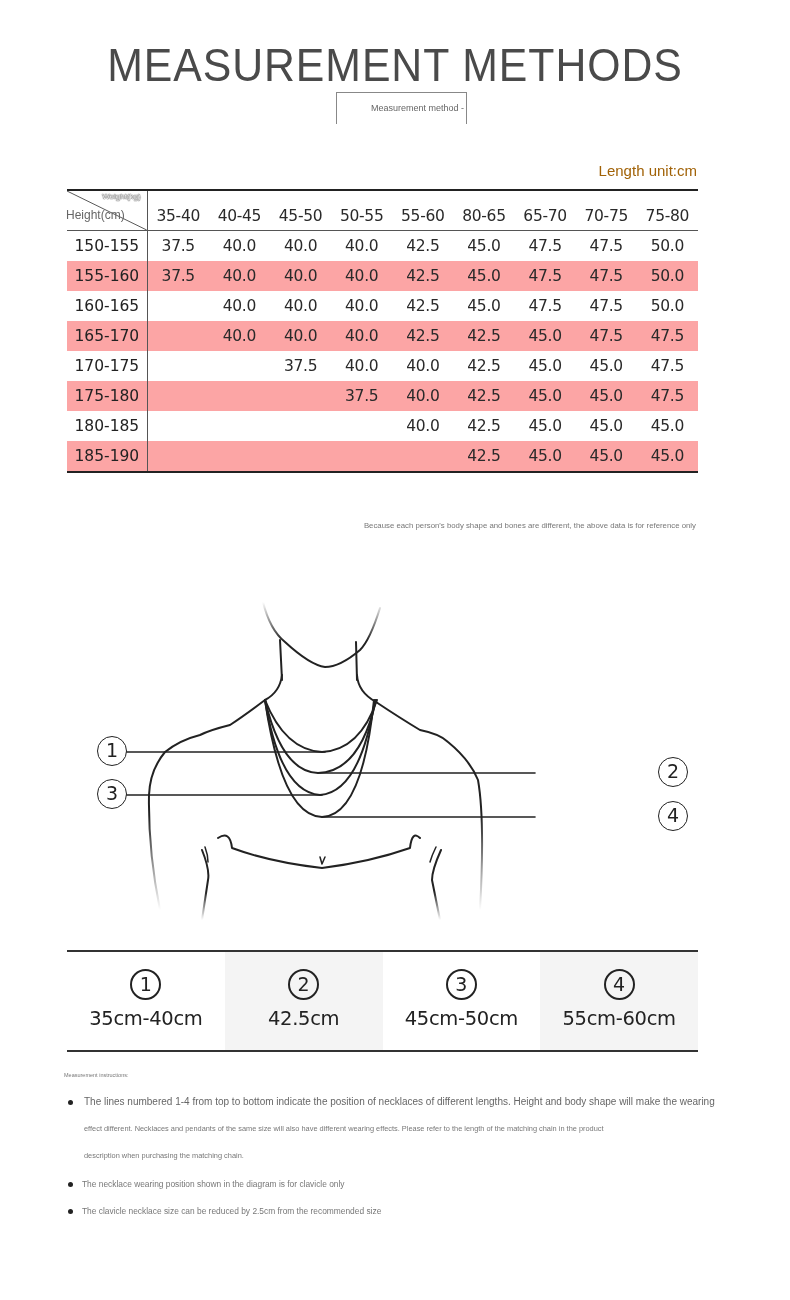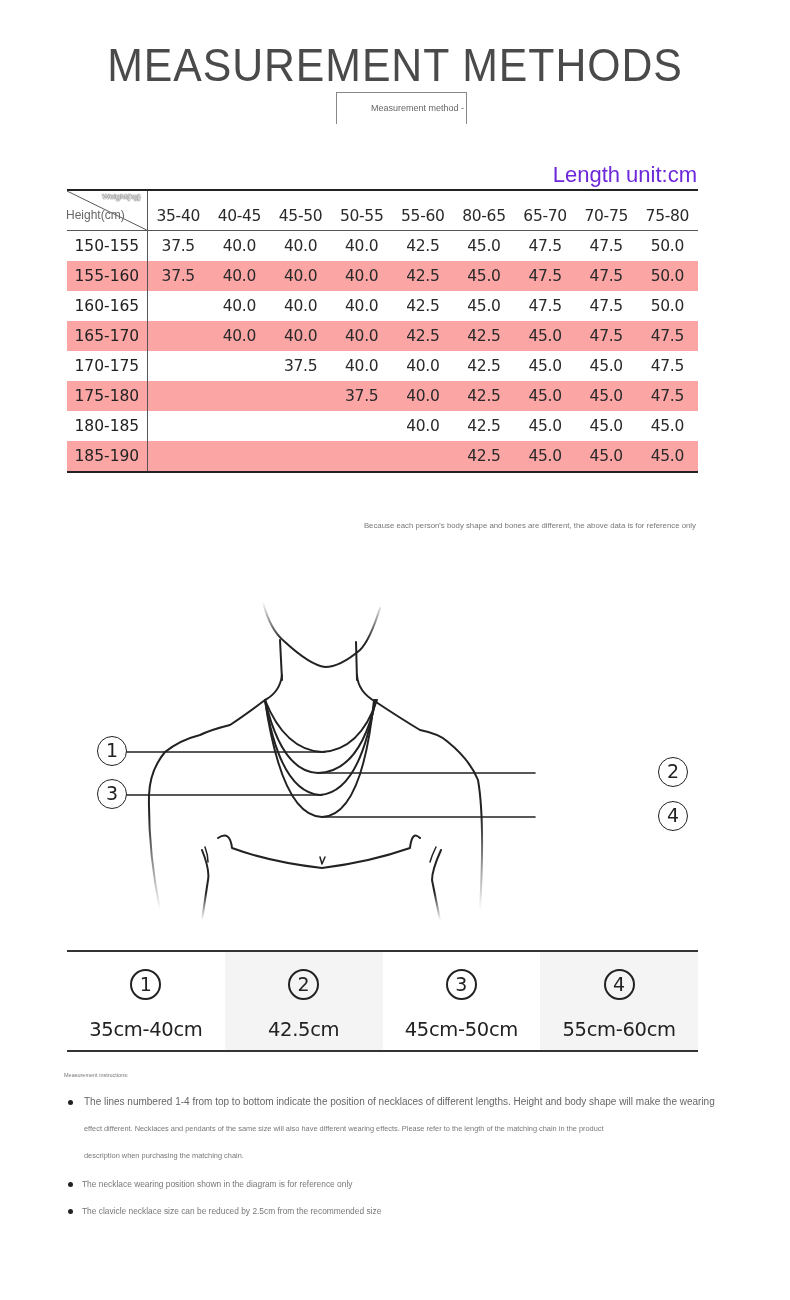--- a/index.html
+++ b/index.html
@@ -18,21 +18,21 @@
       text-align: center; font-family: "Liberation Sans", sans-serif;
       font-size: 9px; color: #666; padding-top: 10px; padding-left: 32px;
     }
     .subtitle-box::after {
       content: ""; position: absolute; left: 0; right: 0; bottom: 0; height: 1px;
       background: linear-gradient(to right, #888 0, #888 0) ; opacity: 0;
     }
 
     .unit {
       position: absolute; right: 93px; top: 162px;
-      font-family: "Liberation Sans", sans-serif; font-size: 22px; color: #6d28d9;
+      font-family: "Liberation Sans", sans-serif; font-size: 15px; color: #a16207;
     }
 
     
     .size-table {
       position: absolute; left: 67px; top: 189px; width: 631px;
       border-top: 2px solid #222; border-bottom: 2px solid #222;
     }
     .row { display: flex; height: 30px; align-items: center; }
     .row.header { height: 40px; border-bottom: 1.5px solid #555; }
     .row.necklace { height: 30px; background: #f2f2f2; }
@@ -81,21 +81,21 @@
     .legend {
       position: absolute; left: 67px; top: 950px; width: 631px; height: 102px;
       border-top: 2px solid #333; border-bottom: 2px solid #333; display: flex;
     }
     .legend-col { flex: 1; text-align: center; position: relative; }
     .legend-col.shade { background: #f4f4f4; }
     .legend-num {
       display: inline-block; width: 31px; height: 31px; border: 2px solid #222; border-radius: 50%;
       line-height: 27px; font-size: 19px; margin-top: 17px; color: #222;
     }
-    .legend-len { font-size: 19.5px; margin-top: 18px; color: #222; letter-spacing: -0.3px; }
+    .legend-len { font-size: 19.5px; margin-top: 7px; color: #222; letter-spacing: -0.3px; }
 
     
     .instr-title {
       position: absolute; left: 64px; top: 1072px; font-size: 5.5px; color: #777;
       font-family: "Liberation Sans", sans-serif;
     }
     .bullet-dot {
       position: absolute; width: 5px; height: 5px; background: #222; border-radius: 50%;
     }
     .instr-line {
@@ -305,16 +305,16 @@
 </div>
 
 <div class="instr-title">Measurement instructions:</div>
 
 <span class="bullet-dot" style="left:68px; top:1100px;"></span>
 <div class="instr-line instr-big" style="left:84px; top:1096px;">The lines numbered 1-4 from top to bottom indicate the position of necklaces of different lengths. Height and body shape will make the wearing</div>
 <div class="instr-line instr-small" style="left:84px; top:1124px;">effect different. Necklaces and pendants of the same size will also have different wearing effects. Please refer to the length of the matching chain in the product</div>
 <div class="instr-line instr-small" style="left:84px; top:1151px;">description when purchasing the matching chain.</div>
 
 <span class="bullet-dot" style="left:68px; top:1182px;"></span>
-<div class="instr-line instr-small" style="left:82px; top:1179px; font-size:8.4px;">The necklace wearing position shown in the diagram is for reference only</div>
+<div class="instr-line instr-small" style="left:82px; top:1179px; font-size:8.4px;">The necklace wearing position shown in the diagram is for clavicle only</div>
 
 <span class="bullet-dot" style="left:68px; top:1209px;"></span>
 <div class="instr-line instr-small" style="left:82px; top:1206px; font-size:8.4px;">The clavicle necklace size can be reduced by 2.5cm from the recommended size</div>
 
 </body></html>

